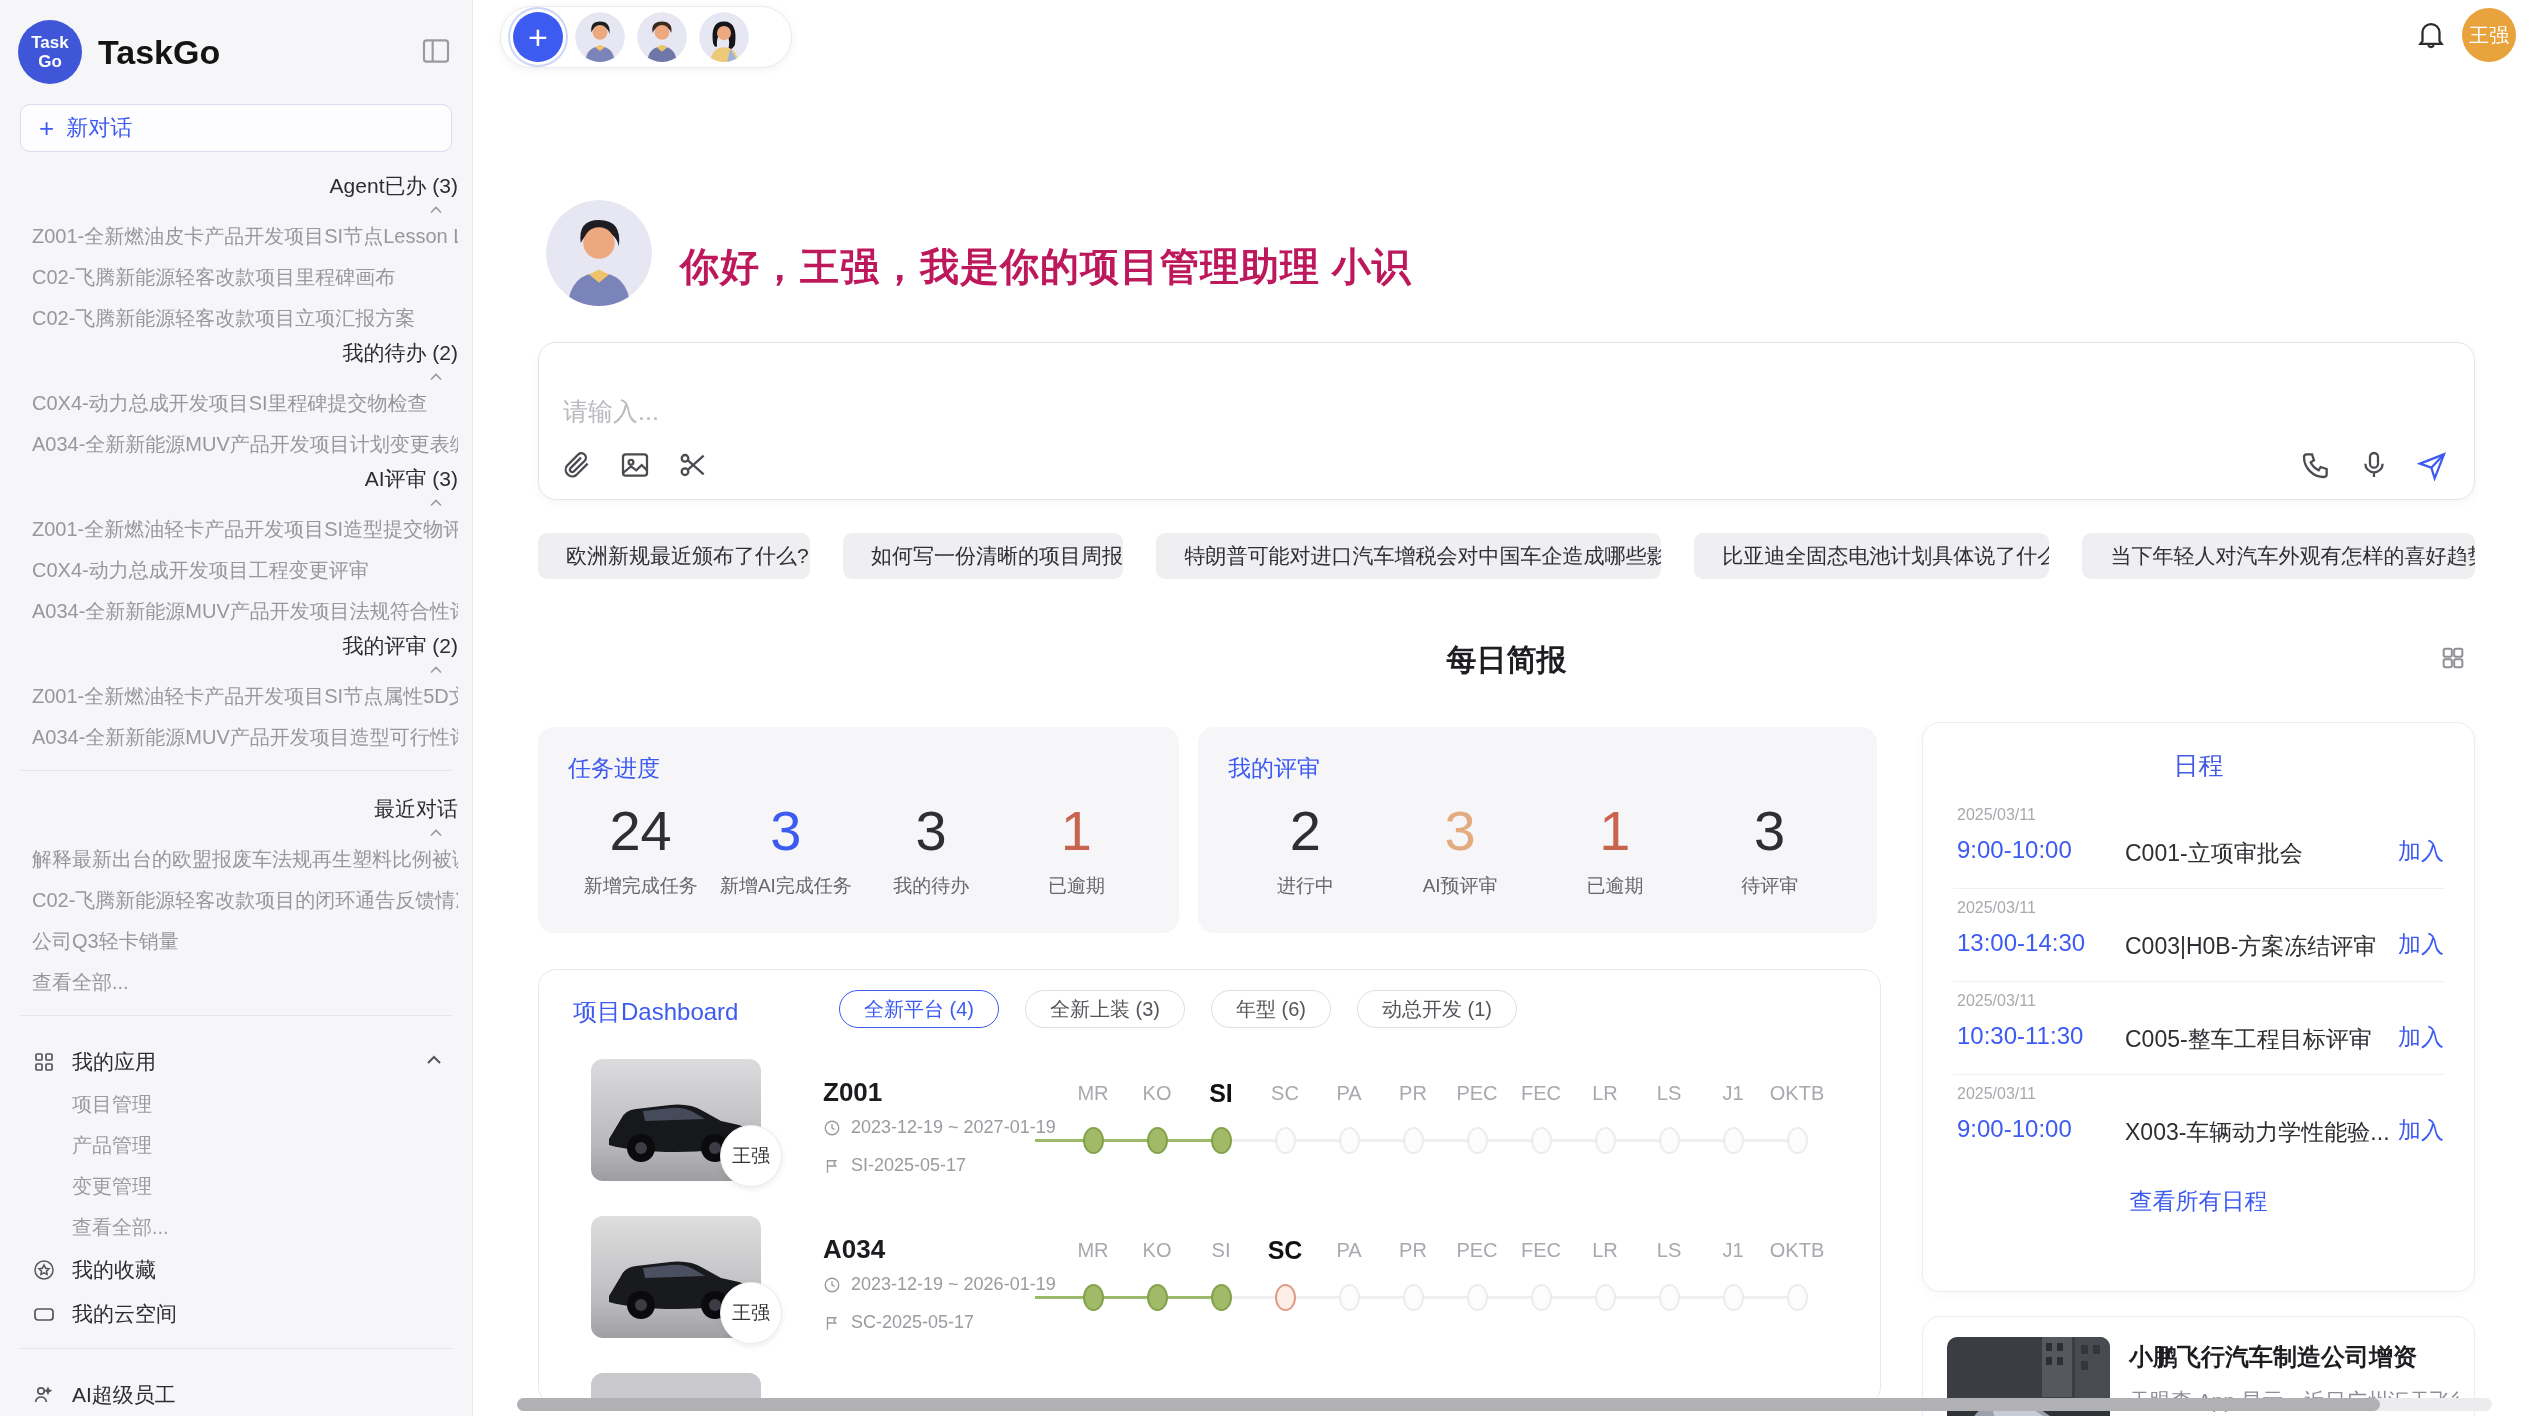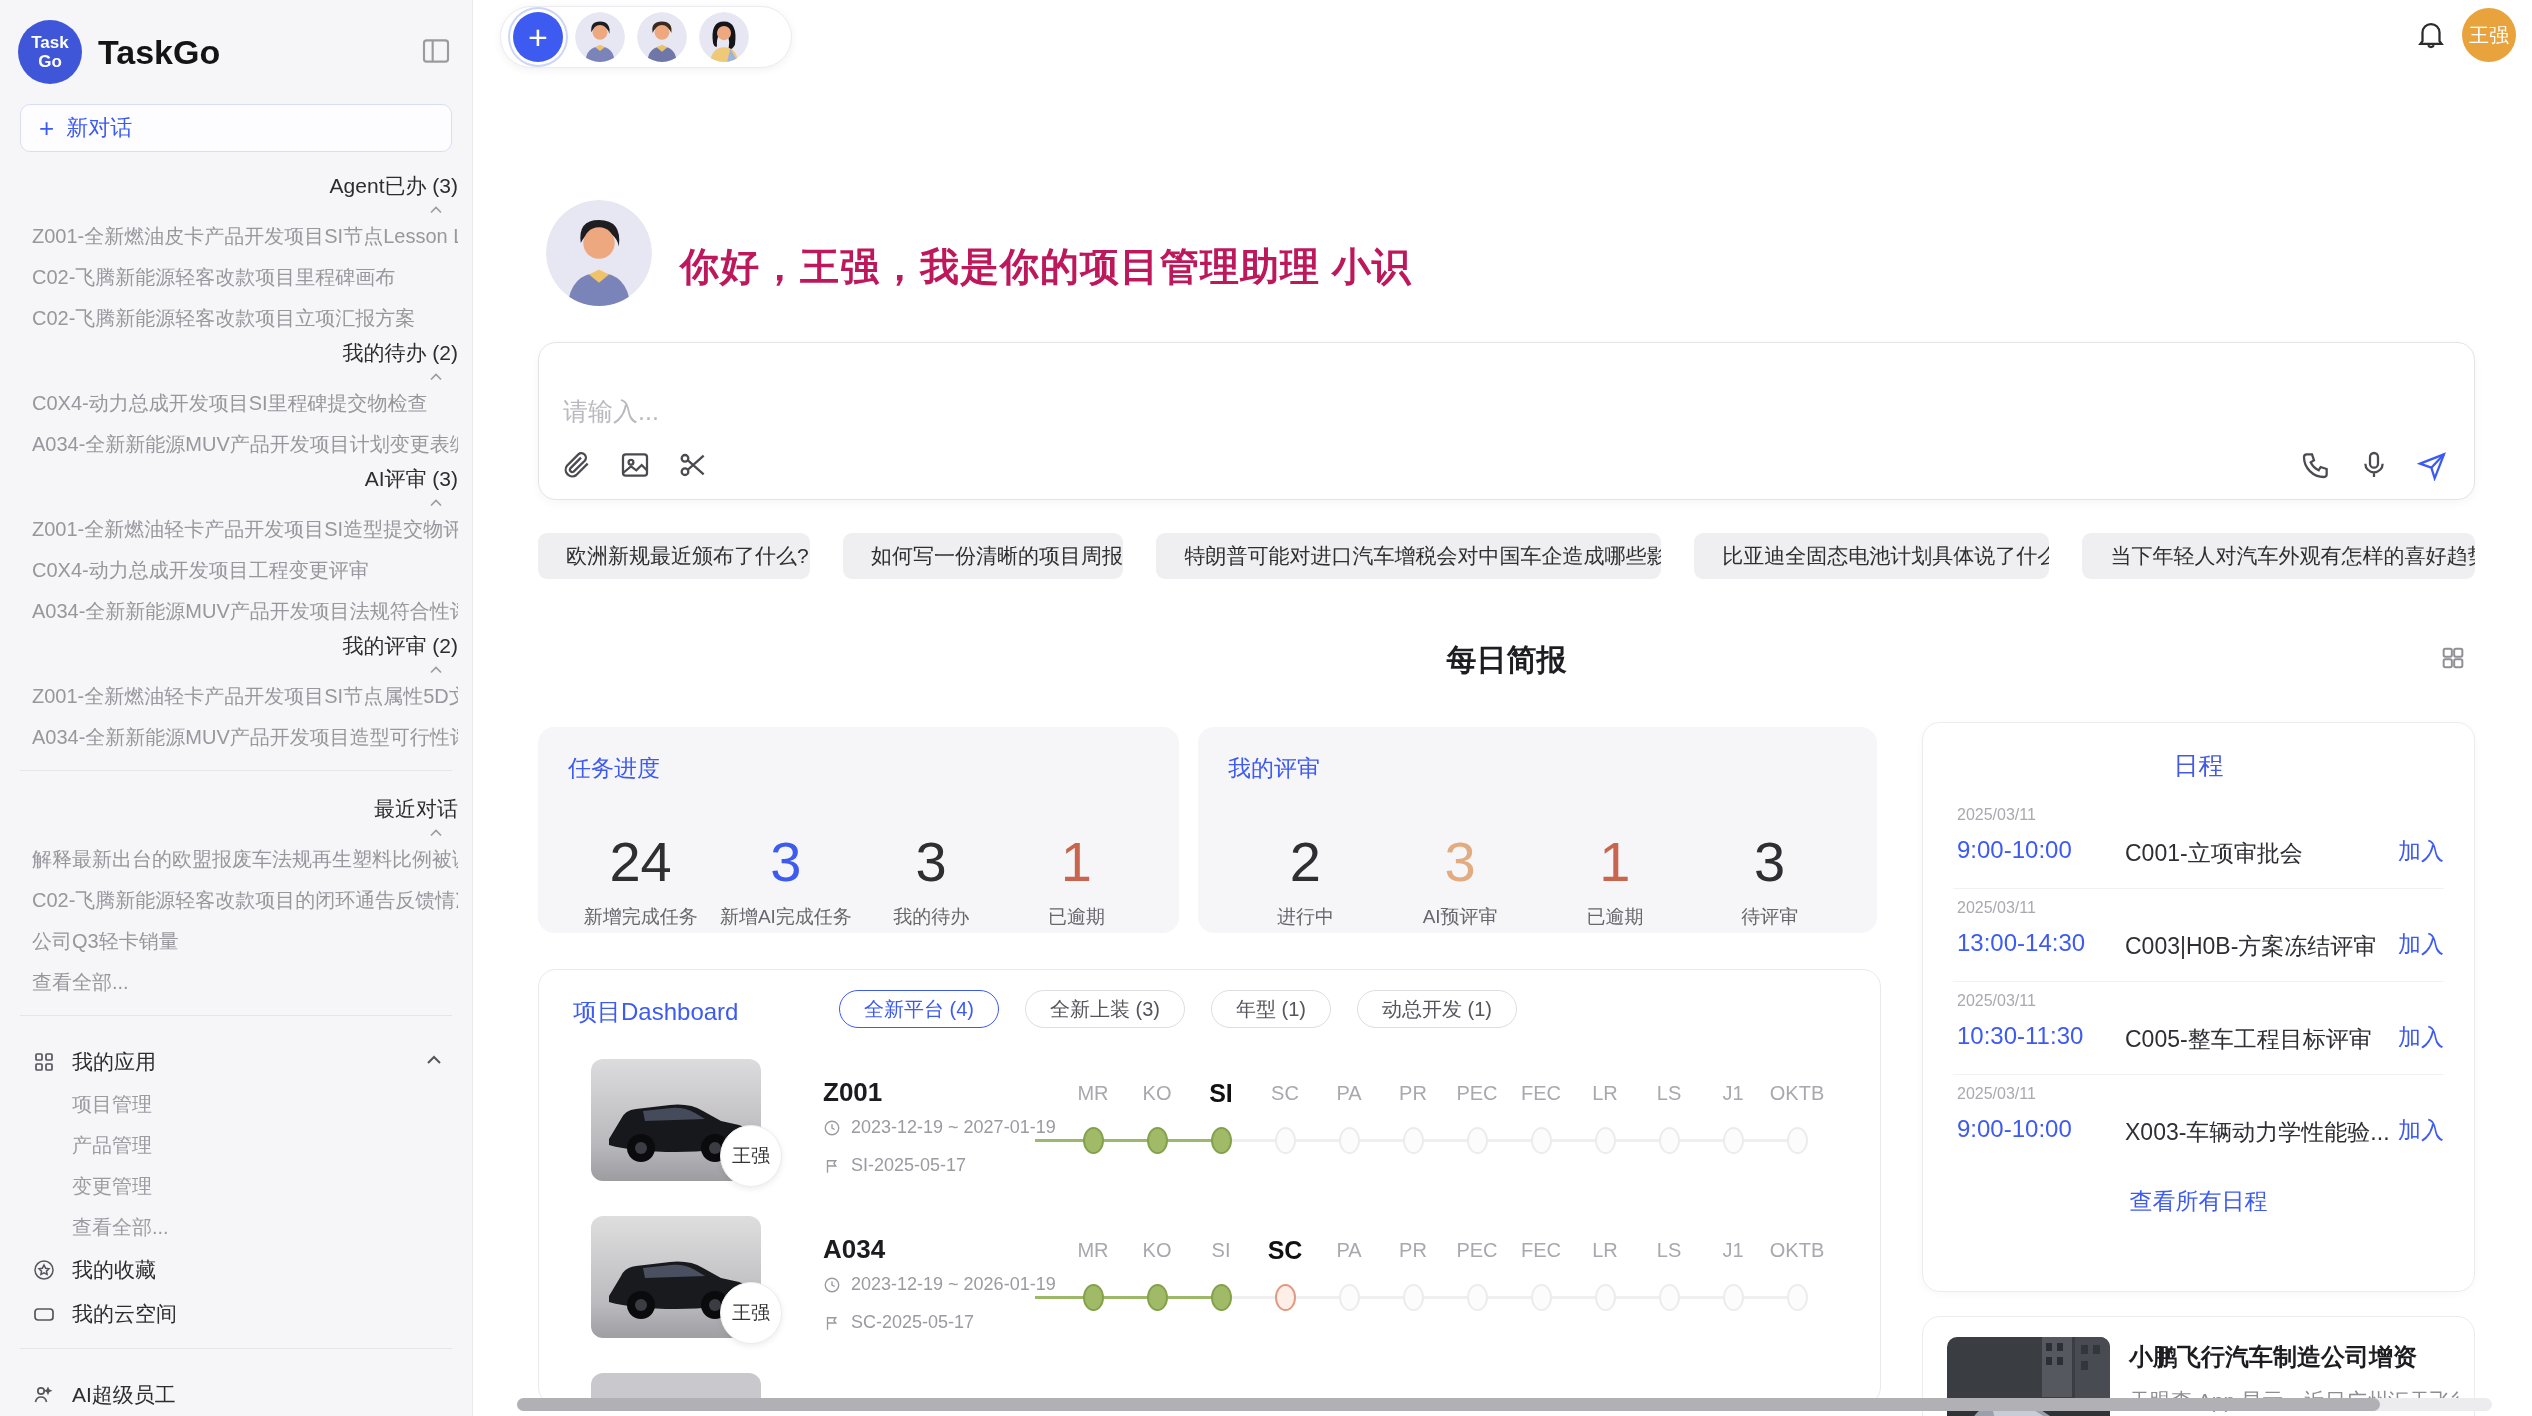--- a/index.html
+++ b/index.html
@@ -85,21 +85,21 @@
     color:#8f8f96; cursor:pointer; }
   .briefing-grid-btn svg { width:28px; height:28px; }
 
   .stat-card { position:absolute; top:727px; height:206px; background:#f6f6f8;
     border-radius:16px; padding:26px 30px; }
   .stat-card.c1 { left:538px; width:641px; }
   .stat-card.c2 { left:1198px; width:679px; }
   .stat-title { font-size:23px; color:#3d5af1; }
   .stat-row { display:flex; margin-top:14px; }
   .stat { flex:1; text-align:center; }
-  .stat .num { font-size:56px; font-weight:500; color:#2e2e33;margin-top:31px; }
+  .stat .num { font-size:56px; font-weight:500; color:#2e2e33; }
   .stat .num.c-blue { color:#3d5af1; }
   .stat .num.c-red { color:#c9654e; }
   .stat .num.c-tan { color:#e2ab80; }
   .stat .lbl { margin-top:10px; font-size:19px; color:#66666c; }
 
   
   .dash { position:absolute; left:538px; top:969px; width:1343px; height:436px;
     border:1px solid #e9e9ed; border-radius:18px; background:#fff; overflow:hidden; }
   .dash-head { position:absolute; left:0; top:0; width:100%; height:80px; }
   .dash-title { position:absolute; left:34px; top:26px; font-size:24px; color:#3d5af1; }
@@ -453,21 +453,21 @@
       </div>
     </div>
   </div>
 
   <div class="dash">
     <div class="dash-head">
       <div class="dash-title">项目Dashboard</div>
       <div class="dash-tabs">
         <button class="dtab active">全新平台 (4)</button>
         <button class="dtab">全新上装 (3)</button>
-        <button class="dtab">年型 (1)</button>
+        <button class="dtab">年型 (6)</button>
         <button class="dtab">动总开发 (1)</button>
       </div>
     </div>
 
     <div class="prow r1">
       <div class="car-img">
         <svg viewBox="0 0 170 122">
             <defs>
               <linearGradient id="cg1" x1="0" y1="0" x2="0" y2="1">
                 <stop offset="0" stop-color="#dcdcde"></stop>

